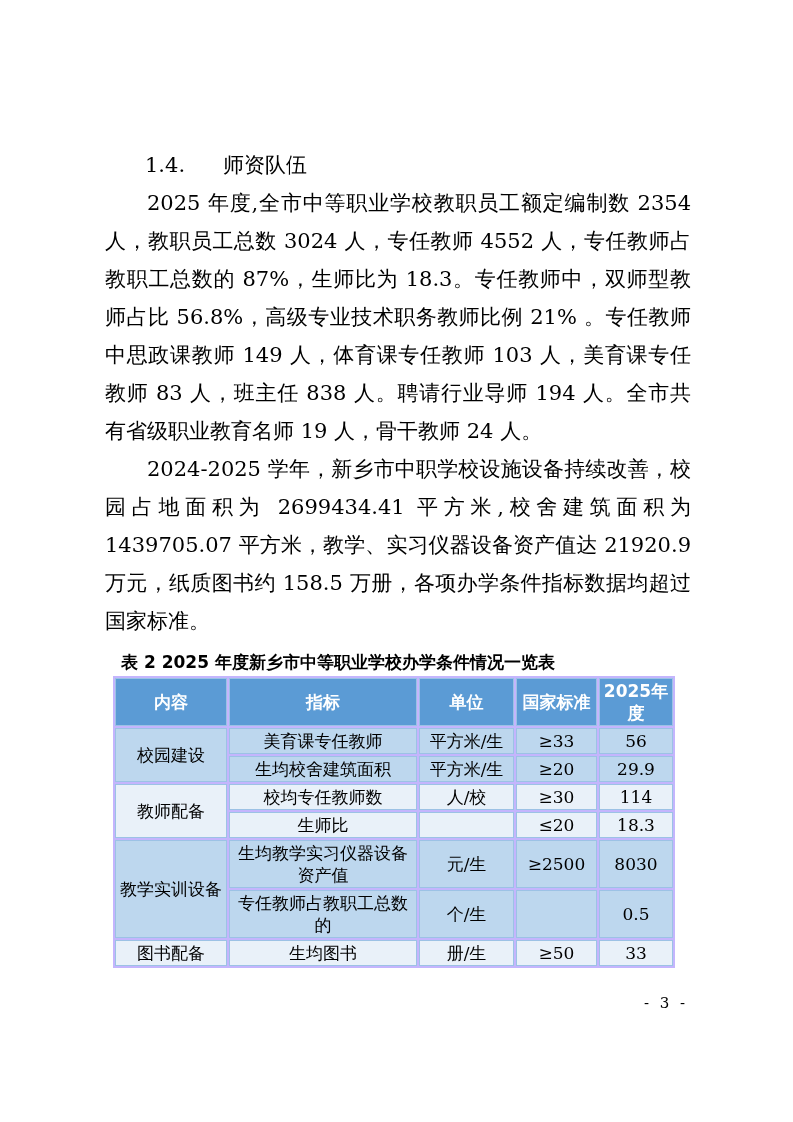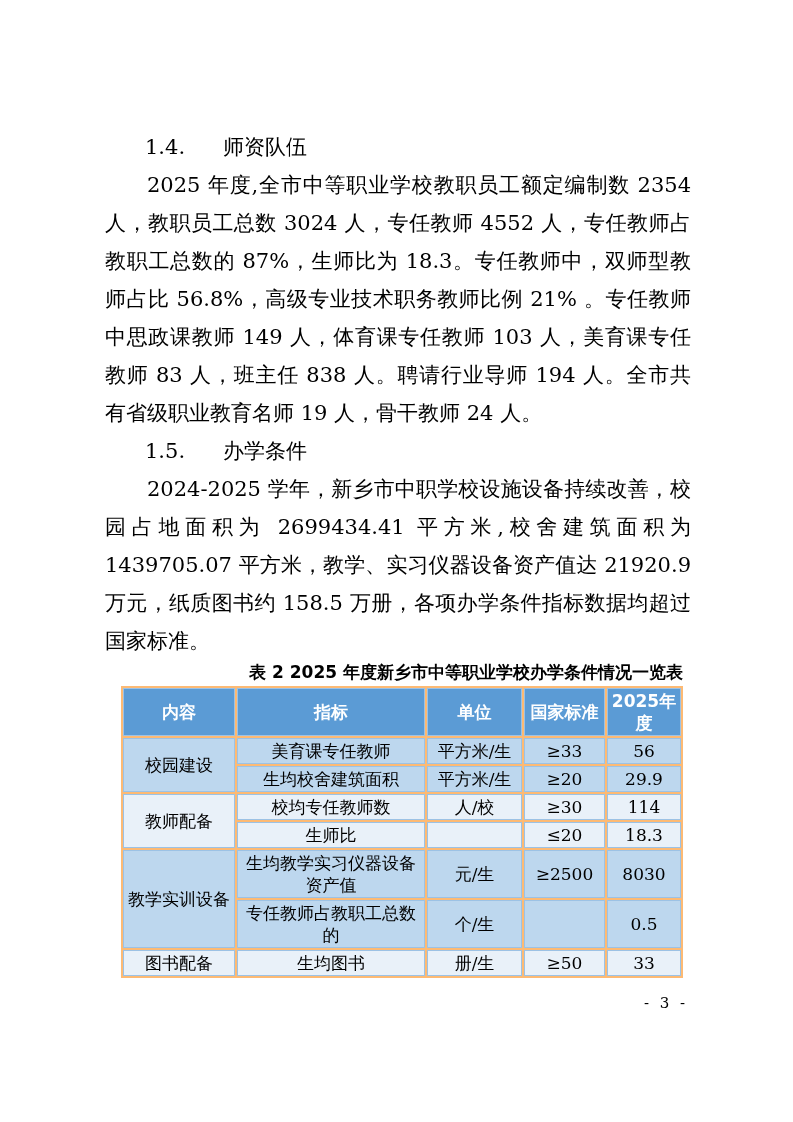--- a/index.html
+++ b/index.html
@@ -12,55 +12,55 @@
     width: 793px;
     height: 1122px;
     background: #ffffff;
     overflow: hidden;
     font-family: "DejaVu Serif", "Liberation Serif", serif;
     color: #000000;
   }
   .content {
     position: absolute;
     left: 105px;
-    top: 128px;
+    top: 146px;
     width: 586px;
   }
   .section-heading {
     font-size: 21px;
     line-height: 38px;
     font-weight: normal;
     margin: 0;
     padding-left: 40px;
   }
   .sec-title { margin-left: 38px; }
   p.body-para {
     font-size: 21px;
     line-height: 38px;
     margin: 0;
     text-align: justify;
     text-indent: 42px;
   }
   .table-caption {
-    margin: 2px 0 3px 16px;
+    margin: 12px 0 3px 16px;
     width: 562px;
-    text-align: right;
+    text-align: left;
     font-family: "DejaVu Sans", "Liberation Sans", sans-serif;
     font-weight: bold;
     font-size: 17px;
     line-height: 21px;
     color: #000000;
   }
   table.cond-table {
-    margin-left: 16px;
+    margin-left: 8px;
     width: 562px;
     table-layout: fixed;
     border-collapse: separate;
     border-spacing: 2px;
-    background: #fdba74;
+    background: #c4b5fd;
     font-size: 17px;
   }
   .cond-table th, .cond-table td {
     border: 1px solid #9CC2E5;
     text-align: center;
     vertical-align: middle;
     padding: 1px 2px;
     line-height: 22px;
     box-sizing: border-box;
     overflow: hidden;
@@ -88,21 +88,20 @@
 </head>
 <body>
 
 <div class="page">
   <div class="content">
 
     <h2 class="section-heading"><span class="sec-num">1.4.</span><span class="sec-title">师资队伍</span></h2>
 
     <p class="body-para">2025 年度,全市中等职业学校教职员工额定编制数 2354 人，教职员工总数 3024 人，专任教师 4552 人，专任教师占教职工总数的 87%，生师比为 18.3。专任教师中，双师型教师占比 56.8%，高级专业技术职务教师比例 21% 。专任教师中思政课教师 149 人，体育课专任教师 103 人，美育课专任教师 83 人，班主任 838 人。聘请行业导师 194 人。全市共有省级职业教育名师 19 人，骨干教师 24 人。</p>
 
-    <h2 class="section-heading"><span class="sec-num">1.5.</span><span class="sec-title">办学条件</span></h2>
 
     <p class="body-para">2024-2025 学年，新乡市中职学校设施设备持续改善，校园占地面积为 2699434.41 平方米,校舍建筑面积为 1439705.07 平方米，教学、实习仪器设备资产值达 21920.9 万元，纸质图书约 158.5 万册，各项办学条件指标数据均超过国家标准。</p>
 
     <div class="table-caption">表 2 2025 年度新乡市中等职业学校办学条件情况一览表</div>
 
     <table class="cond-table">
       <colgroup>
         <col style="width:112px">
         <col style="width:188px">
         <col style="width:95px">

